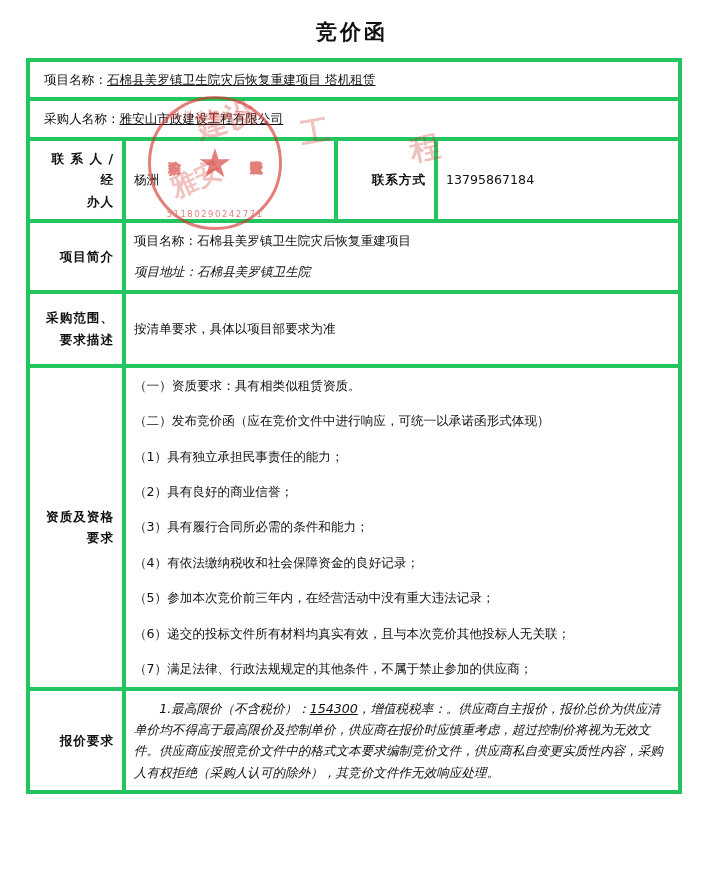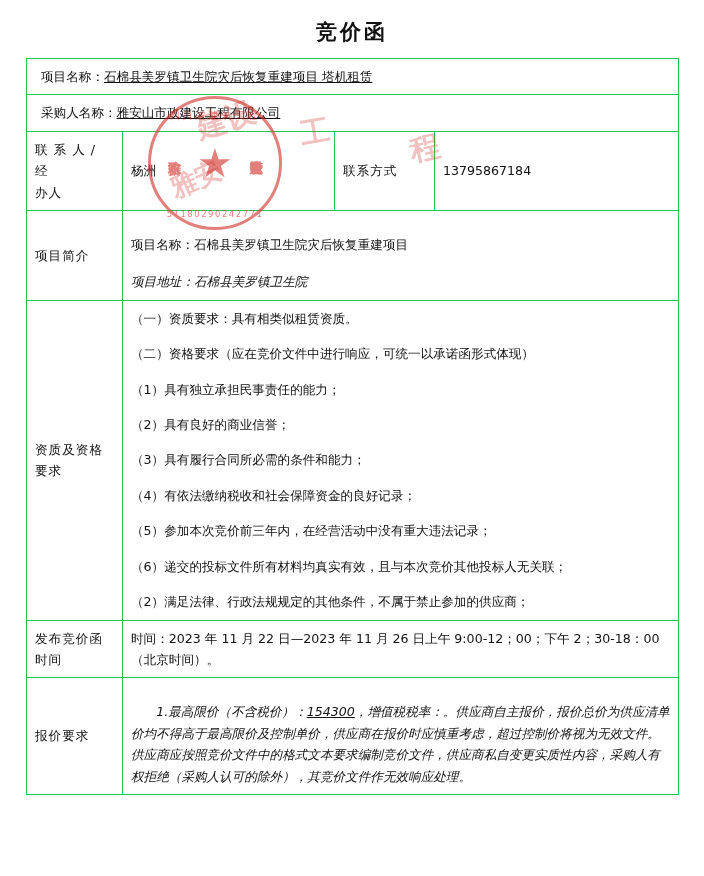--- a/index.html
+++ b/index.html
@@ -39,47 +39,47 @@
   }
   .intro .underline {
     text-decoration: underline;
   }
   table.main {
     width: 100%;
     border-collapse: collapse;
     table-layout: fixed;
   }
   table.main td {
-    border: 1px solid #22c55e;
+    border: 4px solid #22c55e;
     vertical-align: middle;
     padding: 7px 8px;
     font-size: 12.6px;
     line-height: 1.7;
   }
   td.label {
     width: 92px;
-    text-align: left;
-    font-weight: normal;
+    text-align: right;
+    font-weight: bold;
     padding: 8px 4px;
     letter-spacing: 1px;
   }
   td.label .l2 {
     display: block;
   }
   td.value {
     text-align: left;
   }
   .u {
     text-decoration: underline;
   }
   .pad-left {
     padding-left: 6px;
   }
   .row-block p {
-    margin: 16px 0 10px 0;
+    margin: 0 0 10px 0;
   }
   .row-block p:last-child {
     margin-bottom: 0;
     font-style: italic;
   }
   .indent2 {
     text-indent: 2em;
   }
   .qual p {
     margin: 0 0 14px 0;
@@ -189,41 +189,41 @@
       </tr>
       <tr>
         <td class="label">项目简介</td>
         <td colspan="3" class="value row-block">
           <p><span>项目名称：</span><span>石棉县美罗镇卫生院灾后恢复重建项目</span></p>
           <p><span>项目地址：</span><span>石棉县美罗镇卫生院</span></p>
         </td>
       </tr>
       <tr>
         <td class="label">
+          <span>采购范围、</span>
+          <span class="l2">要求描述</span>
+        </td>
+        <td colspan="3" class="value" style="height:56px">按清单要求，具体以项目部要求为准</td>
+      </tr>
+      <tr>
+        <td class="label">
           <span>资质及资格</span>
           <span class="l2">要求</span>
         </td>
         <td colspan="3" class="value qual">
           <p>（一）资质要求：具有相类似租赁资质。</p>
-          <p>（二）资格要求（应在竞价文件中进行响应，可统一以承诺函形式体现）</p>
+          <p>（二）发布竞价函（应在竞价文件中进行响应，可统一以承诺函形式体现）</p>
           <p>（1）具有独立承担民事责任的能力；</p>
           <p>（2）具有良好的商业信誉；</p>
           <p>（3）具有履行合同所必需的条件和能力；</p>
           <p>（4）有依法缴纳税收和社会保障资金的良好记录；</p>
           <p>（5）参加本次竞价前三年内，在经营活动中没有重大违法记录；</p>
           <p>（6）递交的投标文件所有材料均真实有效，且与本次竞价其他投标人无关联；</p>
-          <p>（2）满足法律、行政法规规定的其他条件，不属于禁止参加的供应商；</p>
-        </td>
-      </tr>
-      <tr>
-        <td class="label">
-          <span>发布竞价函</span>
-          <span class="l2">时间</span>
-        </td>
-        <td colspan="3" class="value">时间：2023 年 11 月 22 日—2023 年 11 月 26 日上午 9:00-12；00；下午 2；30-18：00（北京时间）。</td>
+          <p>（7）满足法律、行政法规规定的其他条件，不属于禁止参加的供应商；</p>
+        </td>
       </tr>
       <tr>
         <td class="label">报价要求</td>
         <td colspan="3" class="value row-block">
           <p class="indent2"><span>1.最高限价（不含税价）：</span><span class="u">154300</span><span>，增值税税率：。供应商自主报价，报价总价为供应清单价均不得高于最高限价及控制单价，供应商在报价时应慎重考虑，超过控制价将视为无效文件。供应商应按照竞价文件中的格式文本要求编制竞价文件，供应商私自变更实质性内容，采购人有权拒绝（采购人认可的除外），其竞价文件作无效响应处理。</span></p>
 
         </td>
       </tr>
     </tbody>
   </table>

